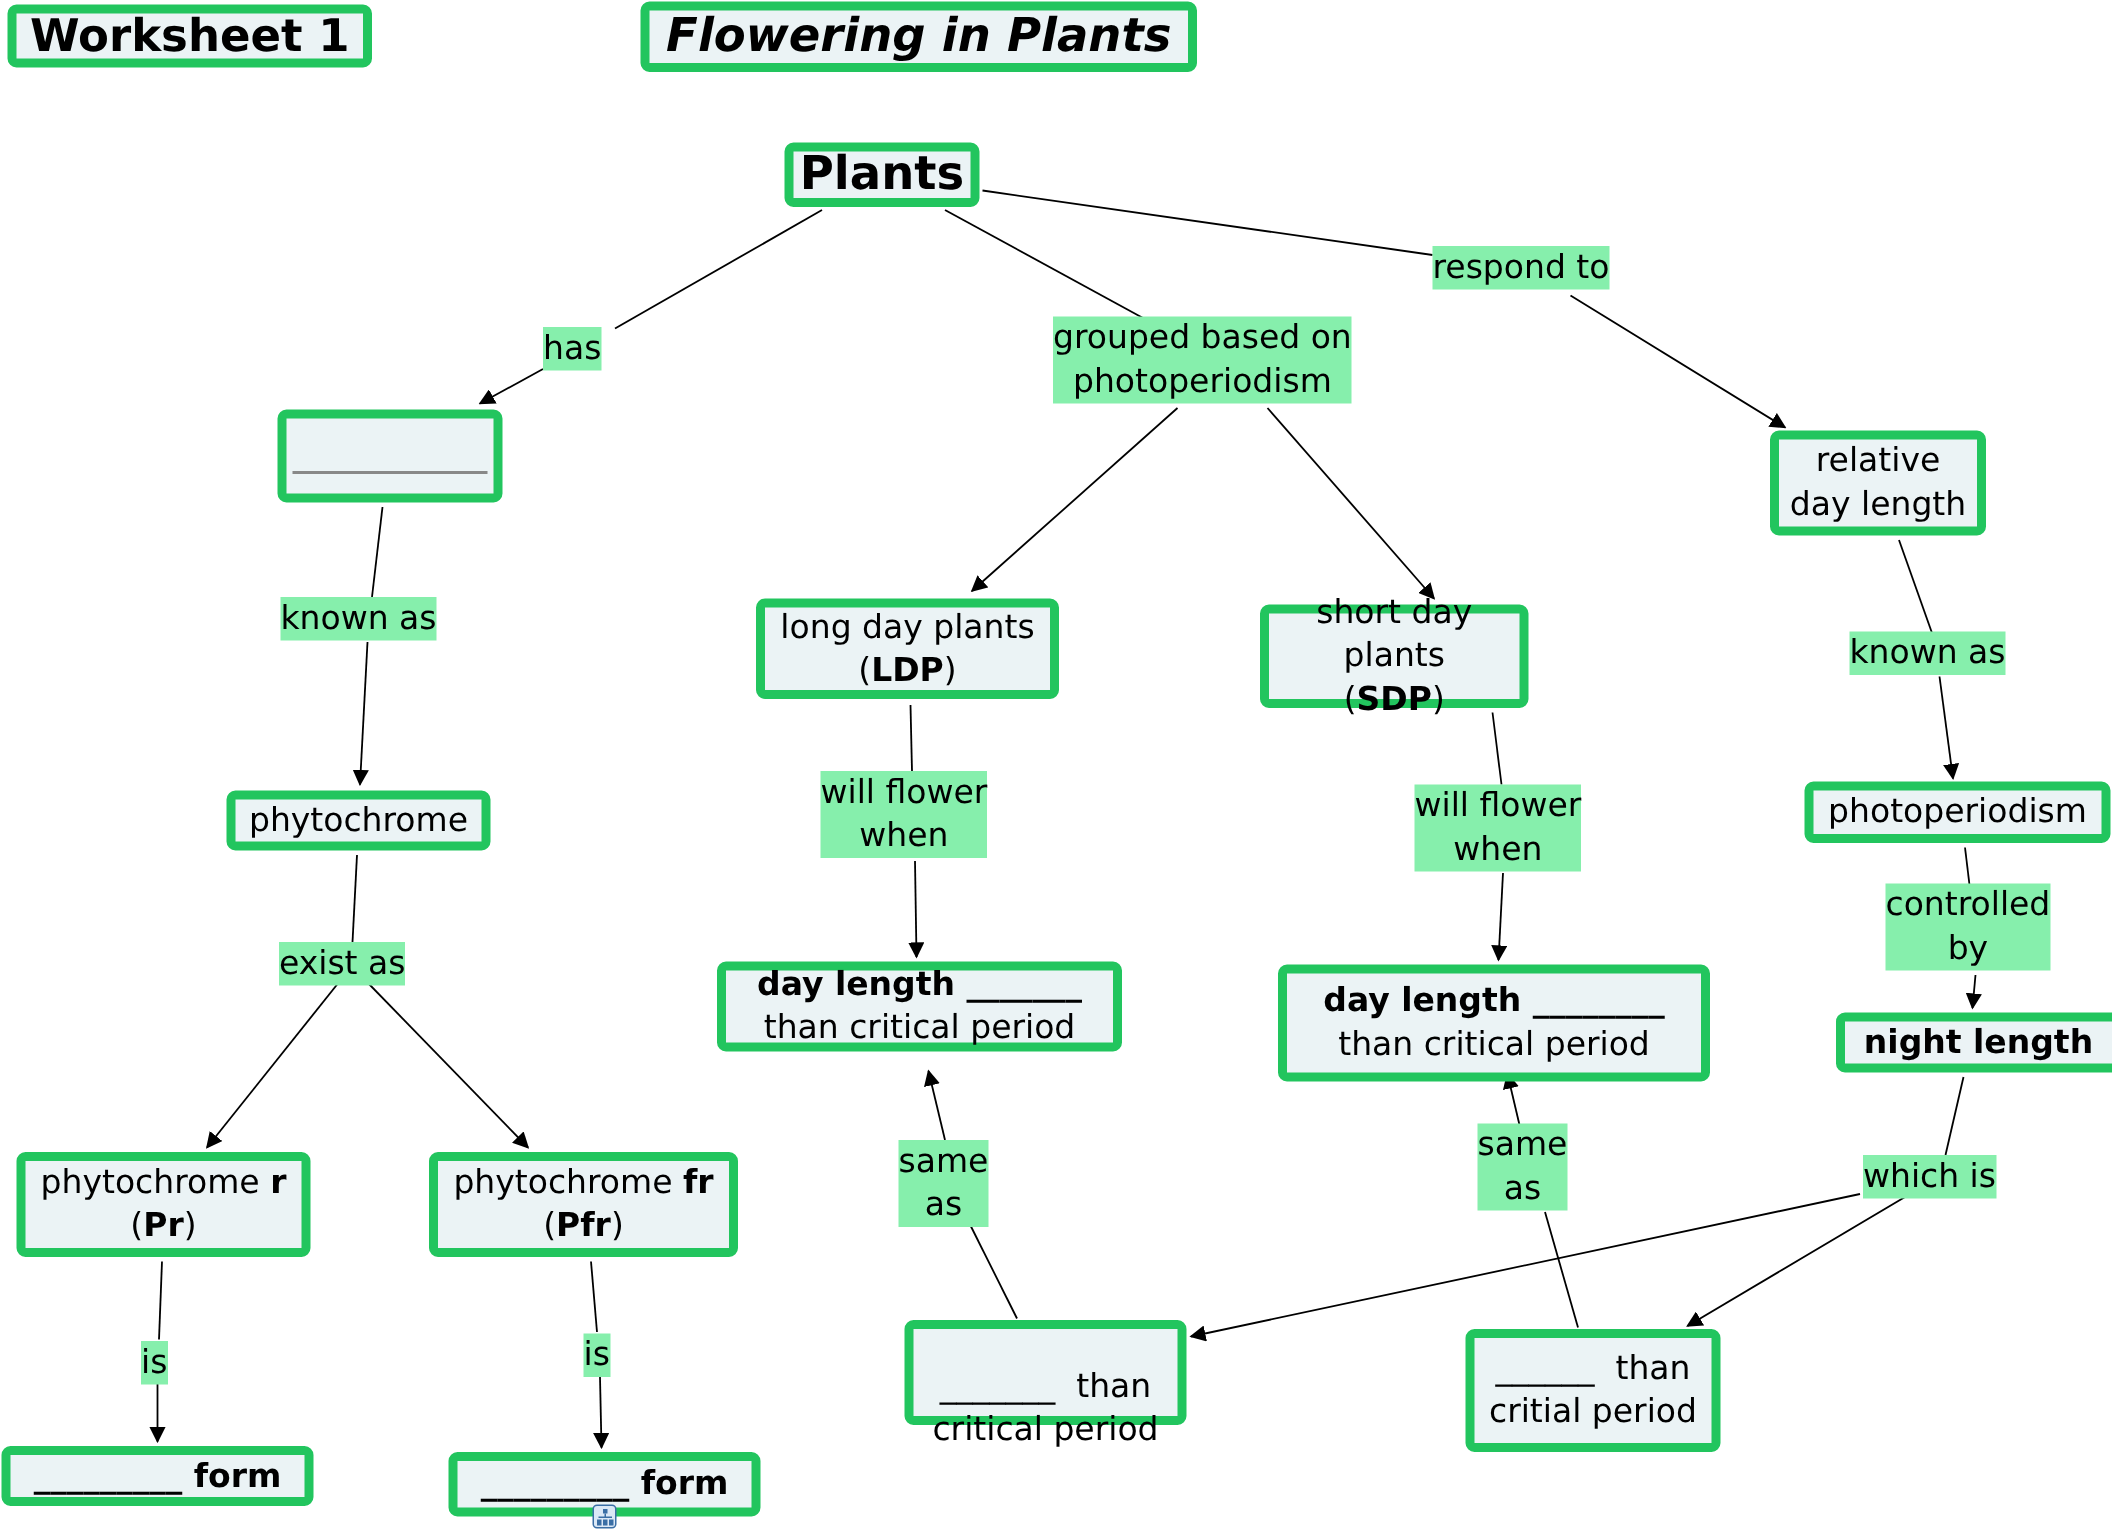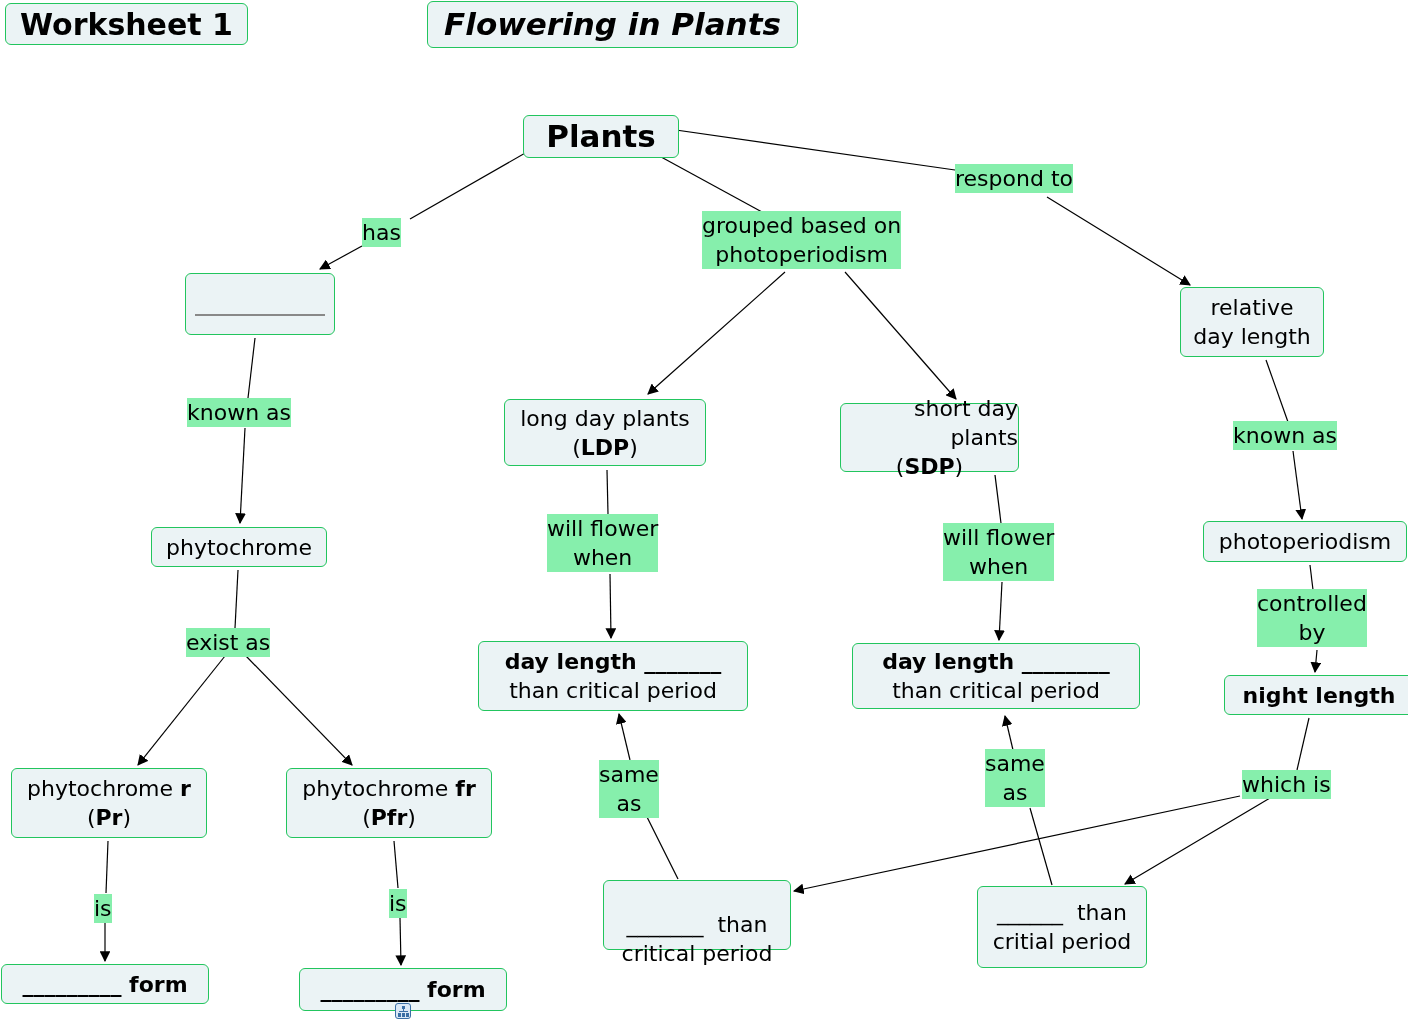--- a/index.html
+++ b/index.html
@@ -1,20 +1,20 @@
 <!DOCTYPE html>
 <html><head>
 <meta charset="utf-8">
 <style>
   html, body { margin:0; padding:0; background:#ffffff; }
   body { width:1408px; height:1024px; position:relative; overflow:hidden;
          font-family:"DejaVu Sans", sans-serif; color:#000; }
   svg#links { position:absolute; left:0; top:0; width:1408px; height:1024px; }
-  .node { position:absolute; background:#ebf3f5; border:1px solid #22c55e;
-          border-radius:6px; box-sizing:border-box; text-align:right;
+  .node { position:absolute; background:#ebf3f5; border:6px solid #22c55e;
+          border-radius:6px; box-sizing:border-box; text-align:center;
           font-size:22px; line-height:29px; display:flex; align-items:center;
           justify-content:center; flex-direction:column; }
   .lbl { position:absolute; font-size:22px; line-height:29px; text-align:center;
          background:#86efac; white-space:nowrap; }
   .b { font-weight:bold; }
   .title1 { font-size:30px; font-weight:bold; }
   .title2 { font-size:31px; font-weight:bold; font-style:italic; }
   .root { font-size:31px; font-weight:bold; }
   .blankline { display:block; width:130px; border-bottom:2px solid #888; margin-top:22px; }
   .sub-icon { position:absolute; left:395px; top:1003px; width:16px; height:16px;
@@ -79,21 +79,21 @@
   </g>
 </svg>
 
 <div class="node title1" style="left:5px;top:3px;width:243px;height:42px;">
   <span>Worksheet 1</span>
 </div>
 <div class="node title2" style="left:427px;top:1px;width:371px;height:47px;">
   <span>Flowering in Plants</span>
 </div>
 
-<div class="node root" style="left:523px;top:95px;width:156px;height:43px;margin-top:20px;">
+<div class="node root" style="left:523px;top:95px;width:130px;height:43px;">
   <span>Plants</span>
 </div>
 
 <div class="node" style="left:185px;top:273px;width:150px;height:62px;">
   <span class="blankline"></span>
 </div>
 <div class="node" style="left:151px;top:527px;width:176px;height:40px;">
   <span>phytochrome</span>
 </div>
 <div class="node" style="left:11px;top:768px;width:196px;height:70px;">
@@ -120,25 +120,25 @@
 </div>
 
 <div class="node" style="left:504px;top:399px;width:202px;height:67px;">
   <div>long day plants</div>
   <div><span>(</span><span class="b">LDP</span><span>)</span></div>
 </div>
 <div class="node" style="left:840px;top:403px;width:179px;height:69px;">
   <div>short day plants</div>
   <div><span>(</span><span class="b">SDP</span><span>)</span></div>
 </div>
-<div class="node" style="left:478px;top:641px;width:270px;height:70px;">
+<div class="node" style="left:478px;top:641px;width:270px;height:60px;">
   <div class="b">day length _______</div>
   <div>than critical period</div>
 </div>
-<div class="node" style="left:852px;top:643px;width:288px;height:66px;">
+<div class="node" style="left:852px;top:643px;width:288px;height:78px;">
   <div class="b">day length ________</div>
   <div>than critical period</div>
 </div>
 <div class="node" style="left:603px;top:880px;width:188px;height:70px;">
   <div style="white-space:pre;margin-top:48px;">_______  than</div>
   <div>critical period</div>
 </div>
 <div class="node" style="left:977px;top:886px;width:170px;height:82px;">
   <div style="white-space:pre;">______  than</div>
   <div>critial period</div>

